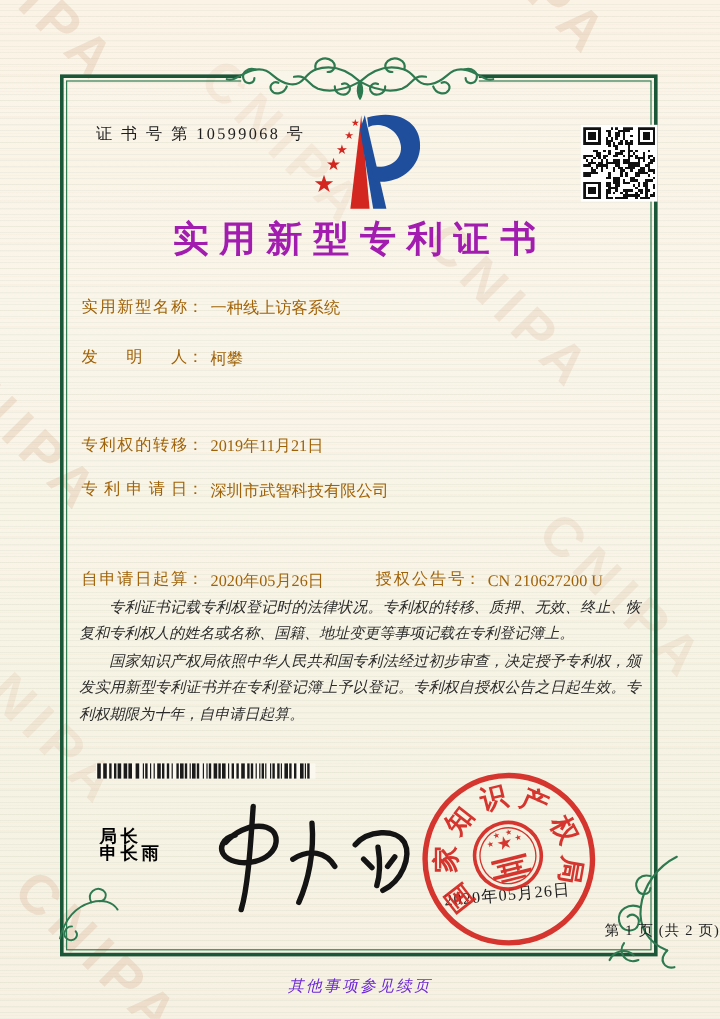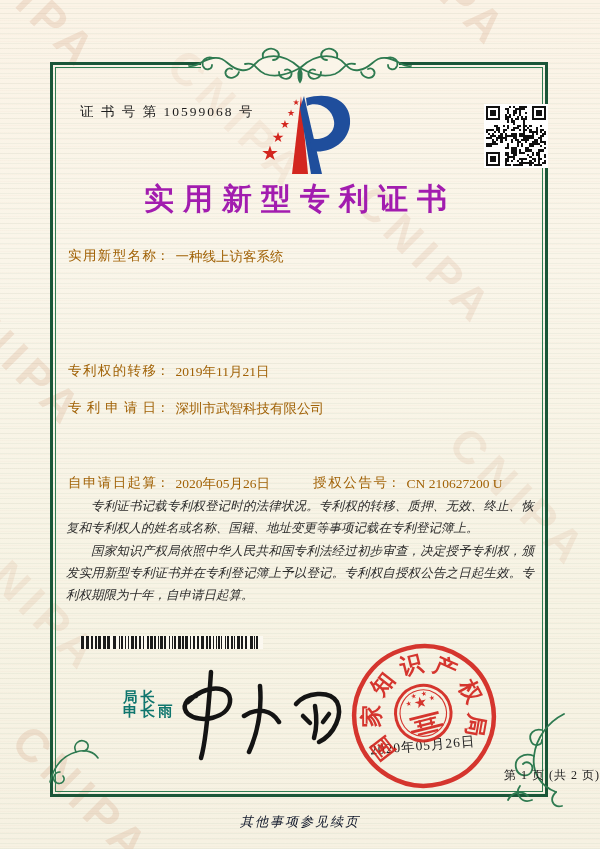--- a/index.html
+++ b/index.html
@@ -59,38 +59,38 @@
   .paras{
     position:absolute;left:66px;top:495px;width:468px;z-index:5;
     font-size:12.5px;line-height:1.78;color:#2b2b2b;font-style:italic;
     text-align:justify;
   }
   .paras p{margin:0;text-indent:2em;}
   .barcode{position:absolute;left:80px;top:636px;}
   .director-title,.director-name{
     position:absolute;left:83px;
     font-family:"Liberation Sans","DejaVu Sans",sans-serif;
-    font-weight:bold;font-size:14.5px;color:#0f766e;letter-spacing:3px;margin-left:40px;
+    font-weight:bold;font-size:14.5px;color:#000000;letter-spacing:3px;
   }
   .director-title{top:688px;}
   .director-name{top:702px;}
   .signature{position:absolute;left:138px;top:662px;z-index:6;}
   .seal{position:absolute;left:349px;top:641px;z-index:7;transform:rotate(-14deg);opacity:0.92;}
   .seal-date{
     position:absolute;left:370px;top:737px;z-index:6;
     font-size:13.5px;color:#222;letter-spacing:1px;transform:rotate(-5deg);
     white-space:nowrap;
   }
   .page-num{
     position:absolute;left:0;top:767px;width:100%;text-align:right;
     font-size:12px;color:#222;letter-spacing:1px;z-index:6;
   }
   .footer-note{
     position:absolute;left:0;top:813px;width:100%;text-align:center;
-    font-size:13px;color:#0f172a;font-style:italic;letter-spacing:2px;z-index:6;
+    font-size:13px;color:#6d28d9;font-style:italic;letter-spacing:2px;z-index:6;
   }
 </style>
 </head>
 <body>
 
 <div class="texture"></div>
 
 <div class="watermark" style="left:-58px;top:-28px;">CNIPA</div>
 <div class="watermark" style="left:352px;top:-50px;">CNIPA</div>
 <div class="watermark" style="left:150px;top:92px;opacity:.55;">CNIPA</div>
@@ -546,20 +546,23 @@
       <rect x="28" y="24" width="1" height="1" fill="#111"></rect>
       <rect x="28" y="26" width="1" height="1" fill="#111"></rect>
       <rect x="28" y="27" width="1" height="1" fill="#111"></rect>
     </svg>
 
   <div class="title">实用新型专利证书</div>
 
   <div class="field" style="top:247px;">
     <span class="lbl">实用新型名称</span><span class="colon">：</span><span class="val">一种线上访客系统</span>
   </div>
+  <div class="field" style="top:289px;">
+    <span class="lbl">发明人</span><span class="colon">：</span><span class="val">柯攀</span>
+  </div>
   <div class="field" style="top:362px;">
     <span class="lbl">专利权的转移</span><span class="colon">：</span><span class="val">2019年11月21日</span>
   </div>
   <div class="field" style="top:399px;">
     <span class="lbl">专利申请日</span><span class="colon">：</span><span class="val">深圳市武智科技有限公司</span>
   </div>
   <div class="field" style="top:474px;">
     <span class="lbl">自申请日起算</span><span class="colon">：</span><span class="val">2020年05月26日</span>
     <span class="grp2">
       <span class="lbl">授权公告号</span><span class="colon">：</span><span class="val">CN 210627200 U</span>

